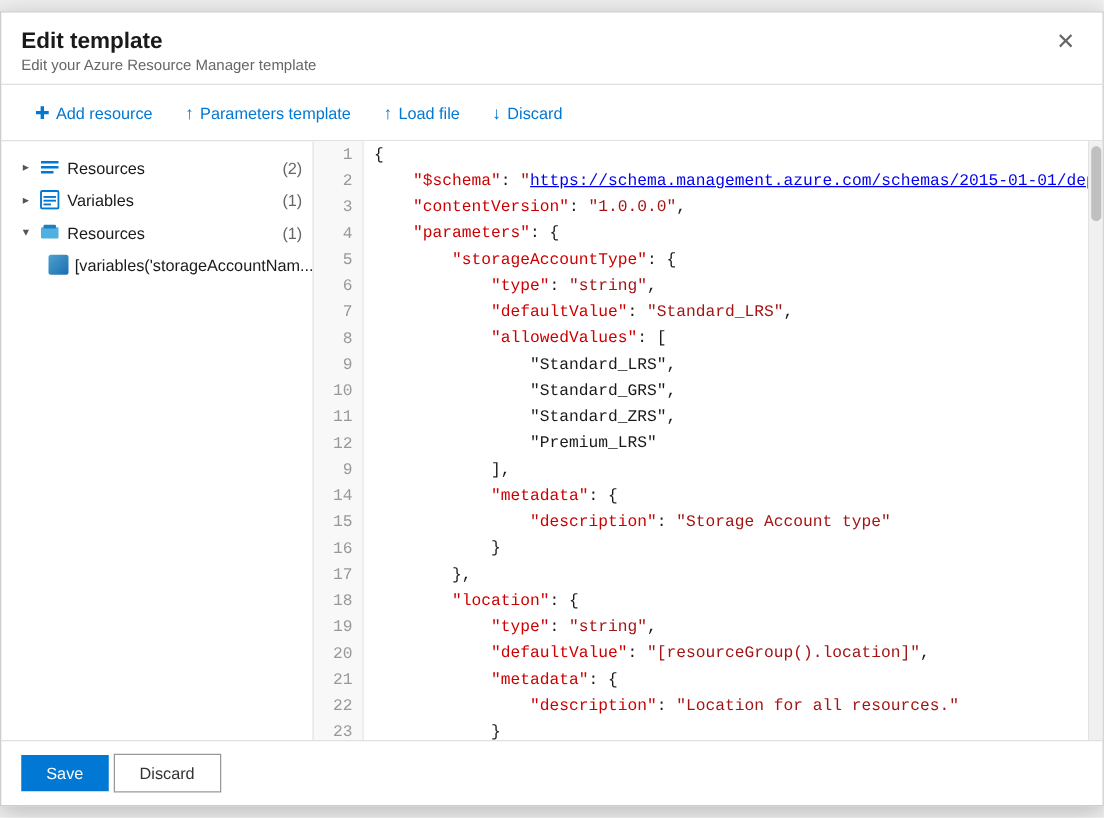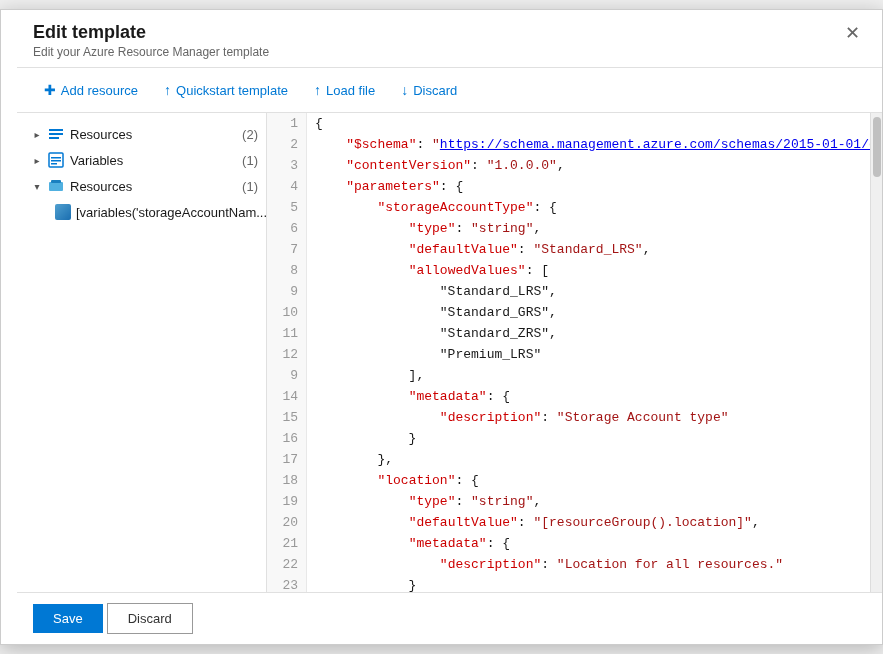--- a/index.html
+++ b/index.html
@@ -14,21 +14,20 @@
     }
     .dialog {
       width: 883px;
       height: 636px;
       background: #fff;
       border: 1px solid #ccc;
       box-shadow: 0 4px 20px rgba(0,0,0,0.25);
       display: flex;
       flex-direction: column;
       position: relative;
-      padding-left: 16px;
     }
     .dialog-header {
       padding: 12px 16px 8px 16px;
       border-bottom: 1px solid #e0e0e0;
       display: flex;
       align-items: flex-start;
       justify-content: space-between;
     }
     .dialog-title-area {}
     .dialog-title {
@@ -218,21 +217,21 @@
     <button class="close-btn">✕</button>
   </div>
 
   <div class="toolbar">
     <button class="toolbar-btn">
       <span class="toolbar-icon">✚</span>
       <span>Add resource</span>
     </button>
     <button class="toolbar-btn">
       <span class="toolbar-icon">↑</span>
-      <span>Quickstart template</span>
+      <span>Parameters template</span>
     </button>
     <button class="toolbar-btn">
       <span class="toolbar-icon">↑</span>
       <span>Load file</span>
     </button>
     <button class="toolbar-btn">
       <span class="toolbar-icon">↓</span>
       <span>Discard</span>
     </button>
   </div>

